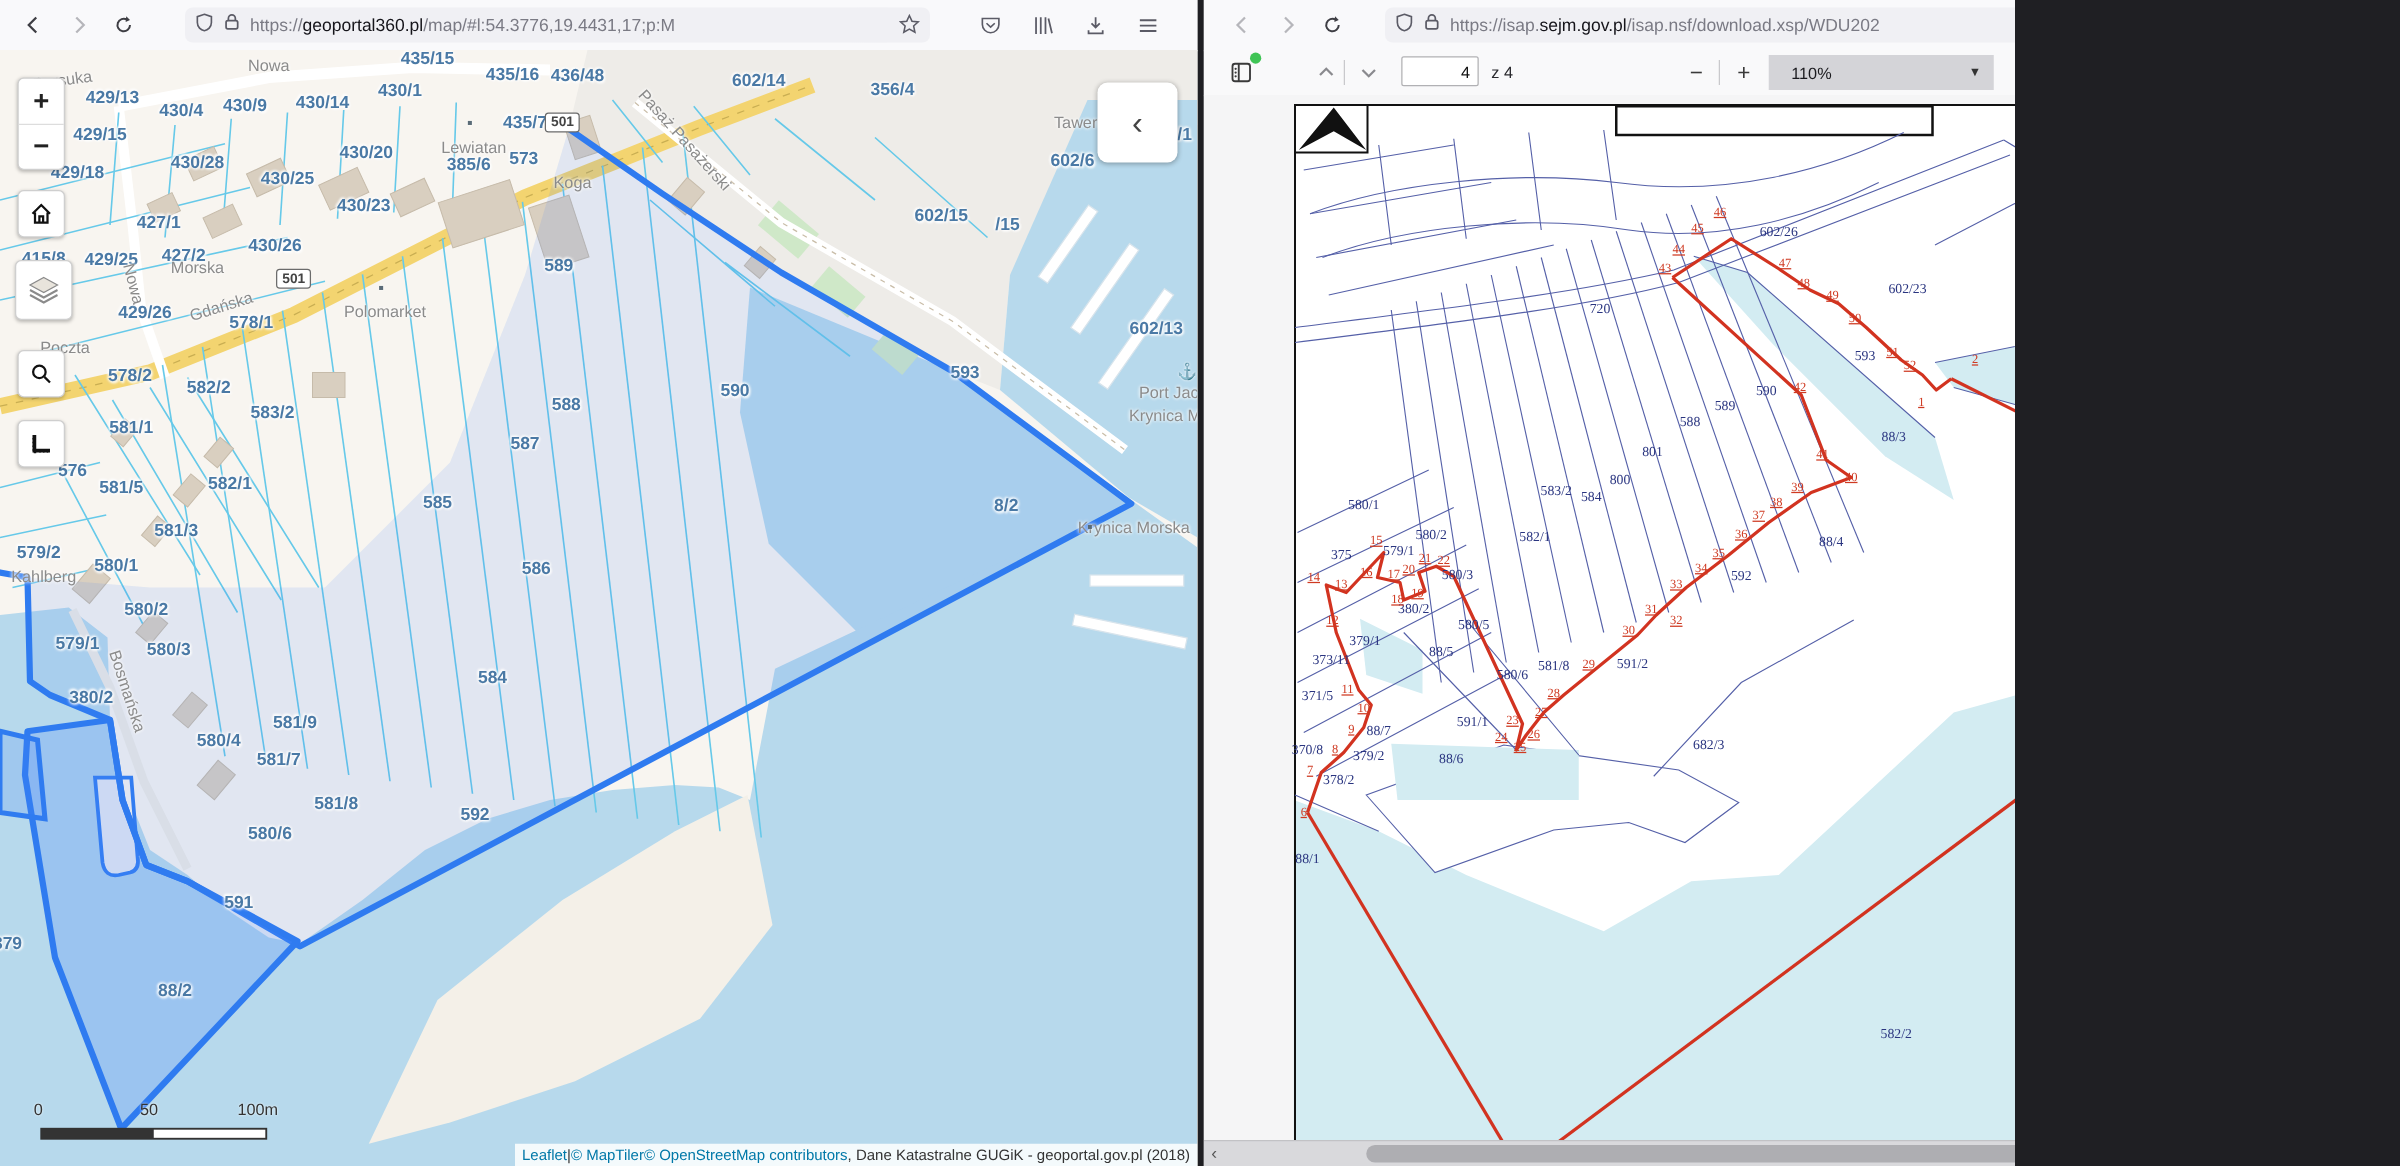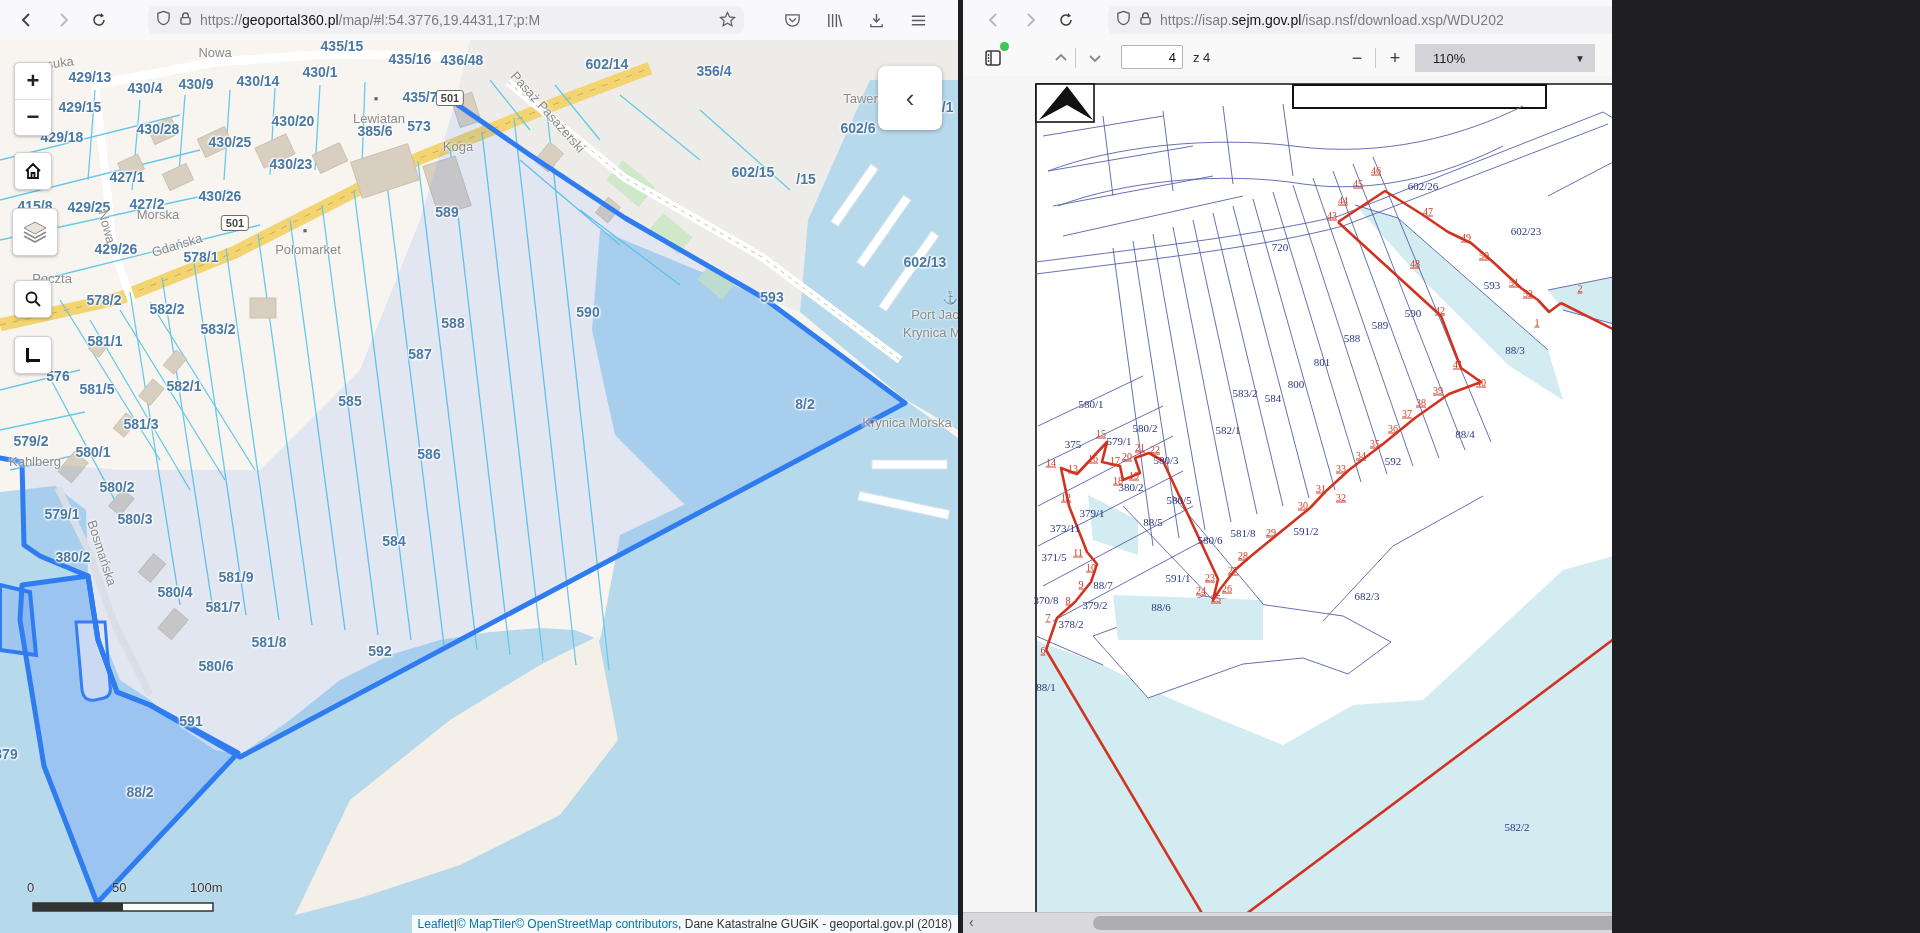--- a/index.html
+++ b/index.html
@@ -553,21 +553,21 @@
           <span class="plbl" style="left: 404px; top: 520px;">682/3</span>
           <span class="plbl" style="left: 552px; top: 274px;">88/3</span>
           <span class="plbl" style="left: 83px; top: 611px;">88/1</span>
           <span class="plbl" style="left: 554px; top: 751px;">582/2</span>
           <span class="plbl" style="left: 529px; top: 209px;">593</span>
           <span class="ppt" style="left: 413px; top: 94px;">46</span>
           <span class="ppt" style="left: 395px; top: 107px;">45</span>
           <span class="ppt" style="left: 380px; top: 124px;">44</span>
           <span class="ppt" style="left: 369px; top: 139px;">43</span>
           <span class="ppt" style="left: 465px; top: 135px;">47</span>
-          <span class="ppt" style="left: 452px; top: 151px; margin-top: 36px;">48</span>
+          <span class="ppt" style="left: 480px; top: 151px;">48</span>
           <span class="ppt" style="left: 503px; top: 161px;">49</span>
           <span class="ppt" style="left: 521px; top: 179px;">50</span>
           <span class="ppt" style="left: 551px; top: 206px;">51</span>
           <span class="ppt" style="left: 565px; top: 217px;">52</span>
           <span class="ppt" style="left: 617px; top: 212px;">2</span>
           <span class="ppt" style="left: 574px; top: 246px;">1</span>
           <span class="ppt" style="left: 695px; top: 272px;">3</span>
           <span class="ppt" style="left: 887px; top: 387px;">4</span>
           <span class="ppt" style="left: 477px; top: 234px;">42</span>
           <span class="ppt" style="left: 495px; top: 288px;">41</span>

